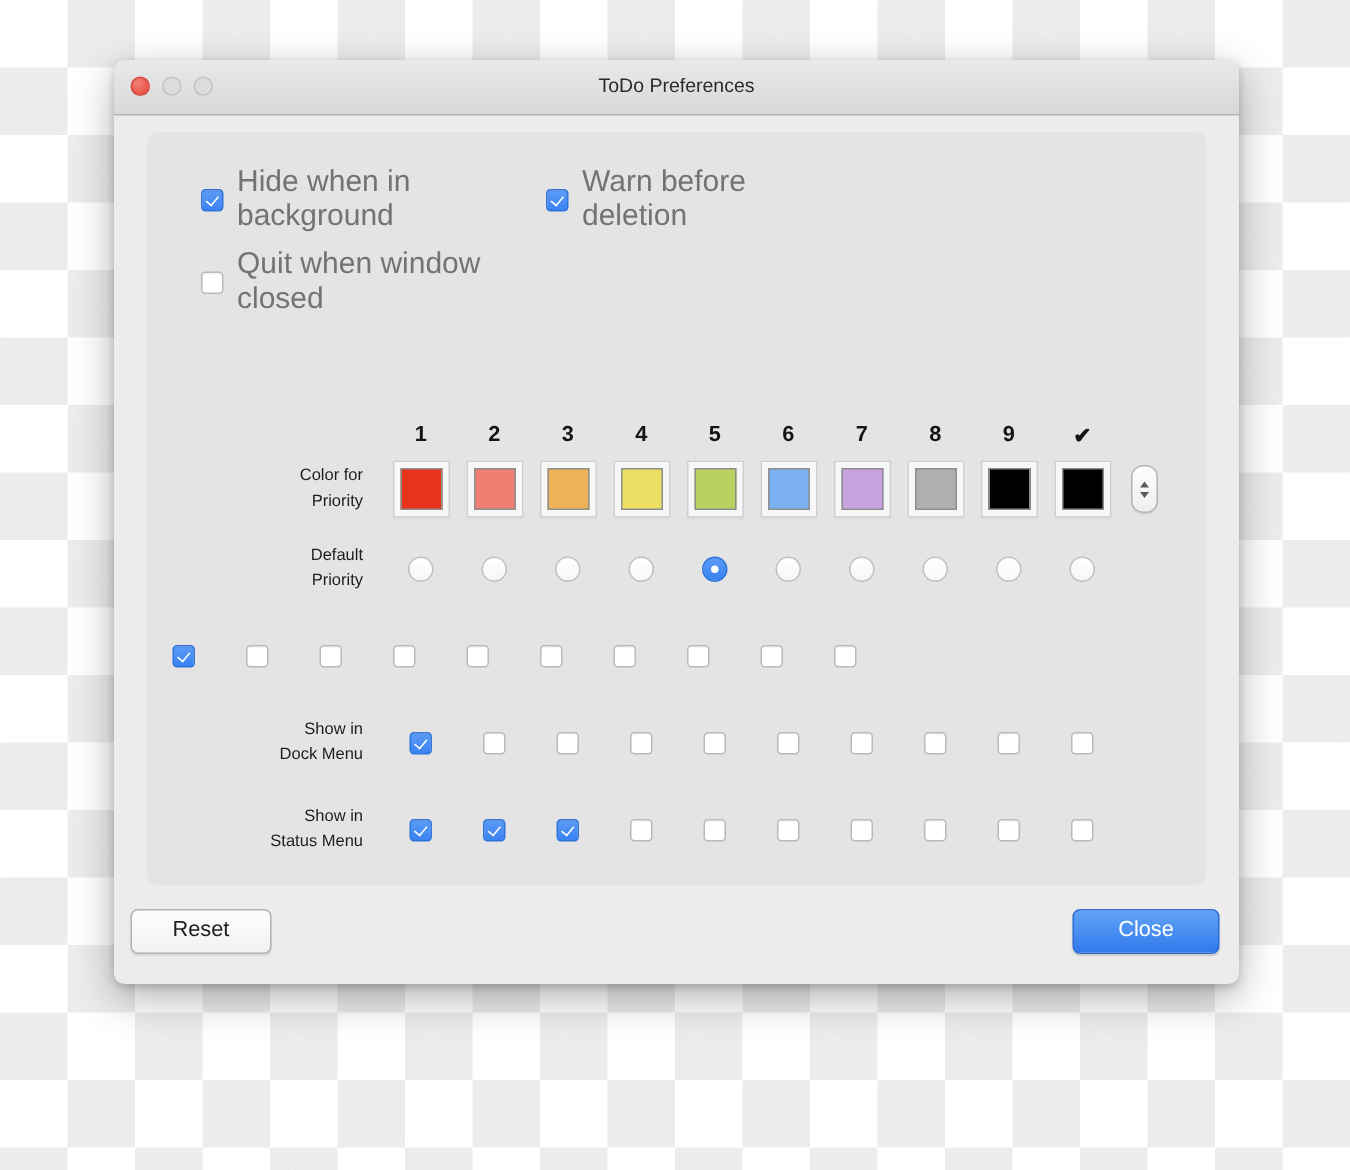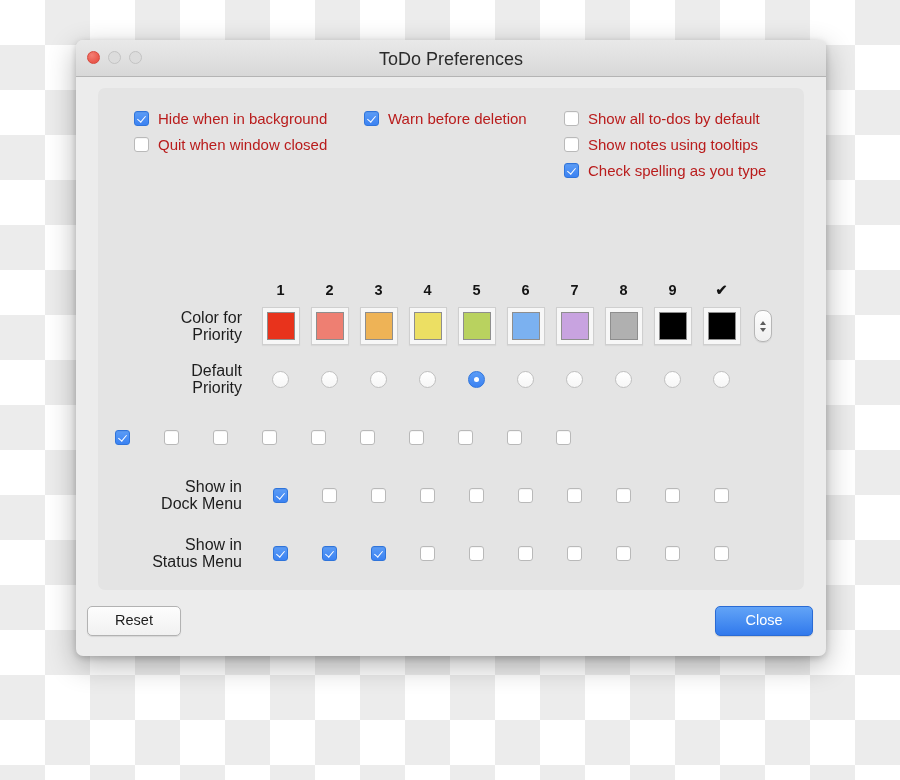--- a/index.html
+++ b/index.html
@@ -36,21 +36,21 @@
   .titlebar {
     position: relative;
     height: 36px;
     background: linear-gradient(to bottom, #e9e9e9 0%, #d8d8d8 100%);
     border-bottom: 1px solid #b4b4b4;
   }
   .title-text {
     position: absolute;
     left: 0; right: 0; top: 9px;
     text-align: center;
-    font-size: 18px;
+    font-size: 13px;
     color: #2b2b2b;
   }
   .lights {
     position: absolute;
     left: 11px; top: 11px;
     display: flex;
     gap: 8px;
   }
   .light {
     width: 13px;
@@ -117,22 +117,22 @@
   }
   .optcol { display: flex; flex-direction: column; gap: 9px; }
   .optcol.c1 { margin-left: 36px; width: 230px; }
   .optcol.c2 { width: 200px; }
   .optcol.c3 { width: 210px; }
 
   .cbrow {
     display: flex;
     align-items: center;
     gap: 9px;
-    font-size: 15px;
-    color: #b91c1c;
+    font-size: 20px;
+    color: #737373;
   }
 
   
   .cb {
     width: 15px;
     height: 15px;
     border-radius: 3px;
     box-sizing: border-box;
     flex: 0 0 auto;
     position: relative;
@@ -162,21 +162,21 @@
     width: 100%;
   }
   .mrow {
     display: flex;
     align-items: center;
   }
   .rowlabel {
     width: 158px;
     text-align: right;
     padding-right: 14px;
-    font-size: 16px;
+    font-size: 11px;
     line-height: 17px;
     color: #1d1d1d;
     box-sizing: border-box;
   }
   .cells {
     display: flex;
   }
   .cell {
     width: 49px;
     display: flex;
@@ -331,34 +331,20 @@
         </div>
       </div>
 
       <div class="optcol c2">
         <div class="cbrow">
           <span class="cb on"></span>
           <span>Warn before deletion</span>
         </div>
       </div>
 
-      <div class="optcol c3">
-        <div class="cbrow">
-          <span class="cb"></span>
-          <span>Show all to-dos by default</span>
-        </div>
-        <div class="cbrow">
-          <span class="cb"></span>
-          <span>Show notes using tooltips</span>
-        </div>
-        <div class="cbrow">
-          <span class="cb on"></span>
-          <span>Check spelling as you type</span>
-        </div>
-      </div>
 
     </div>
 
     <div class="matrix">
 
       <div class="mrow hrow">
         <div class="rowlabel"></div>
         <div class="cells" id="header-cells">
             <div class="cell">
               <span class="hdr">1</span>

